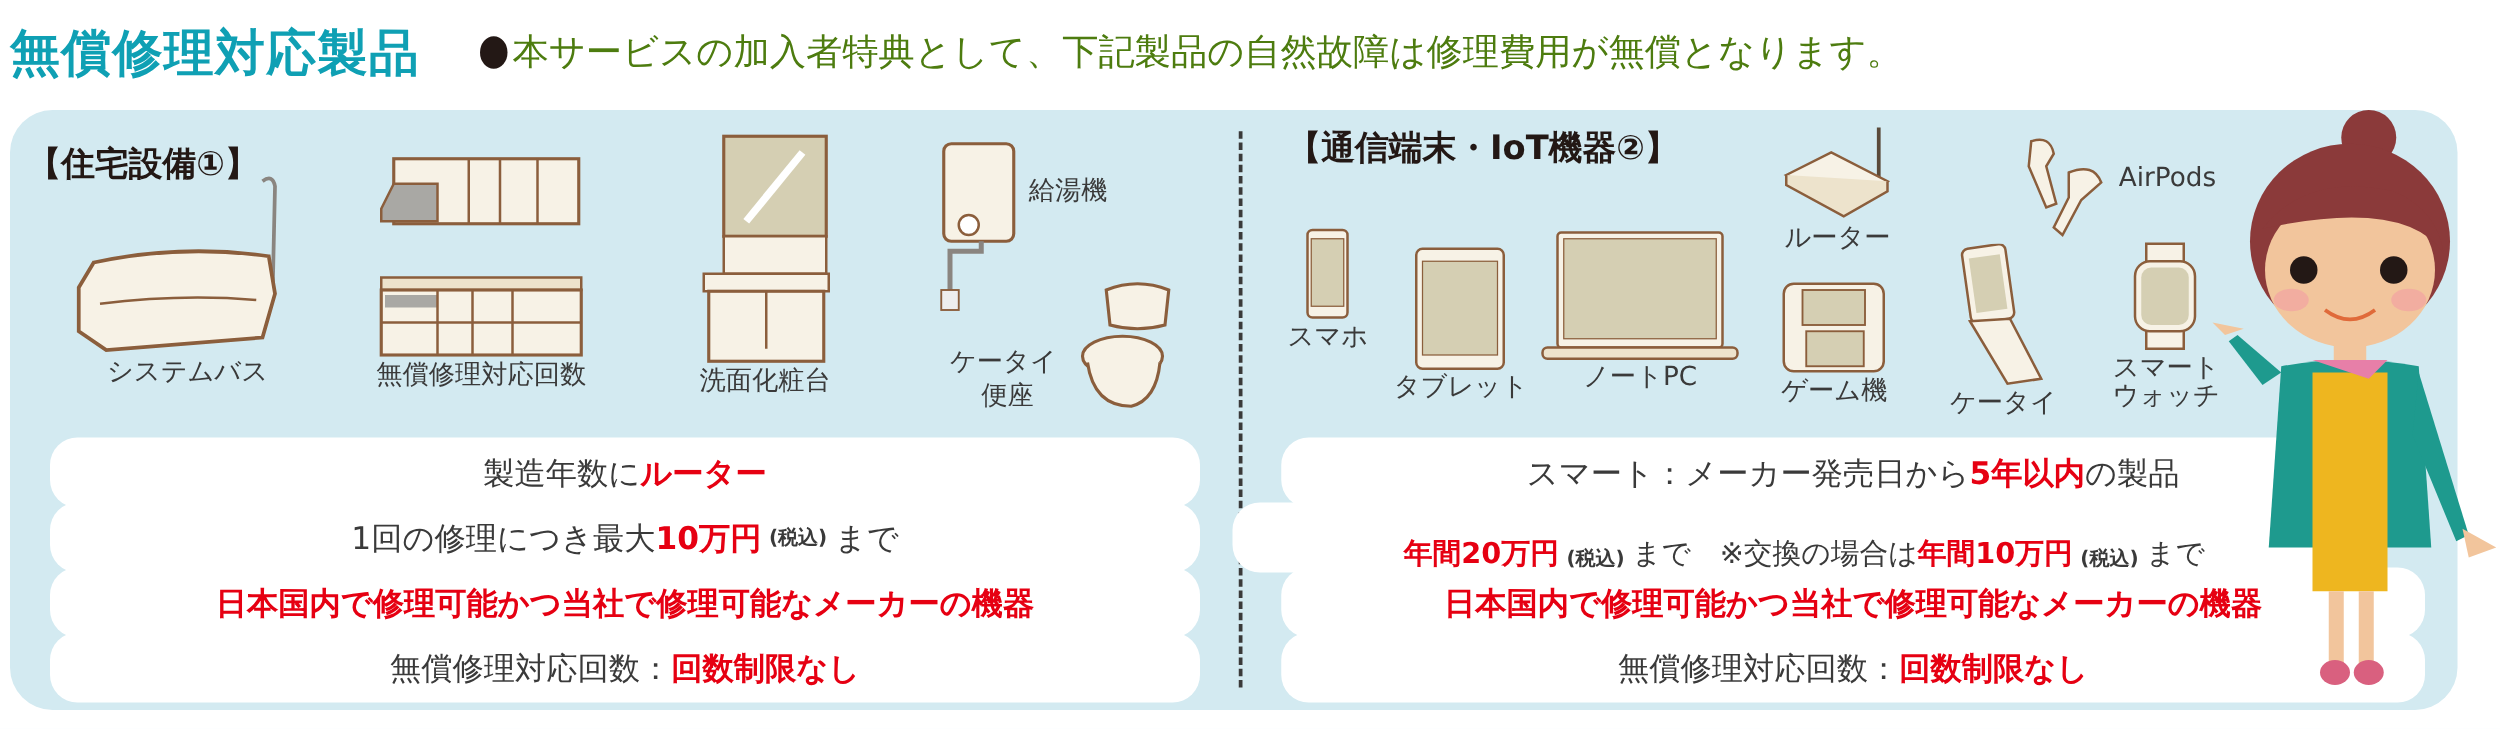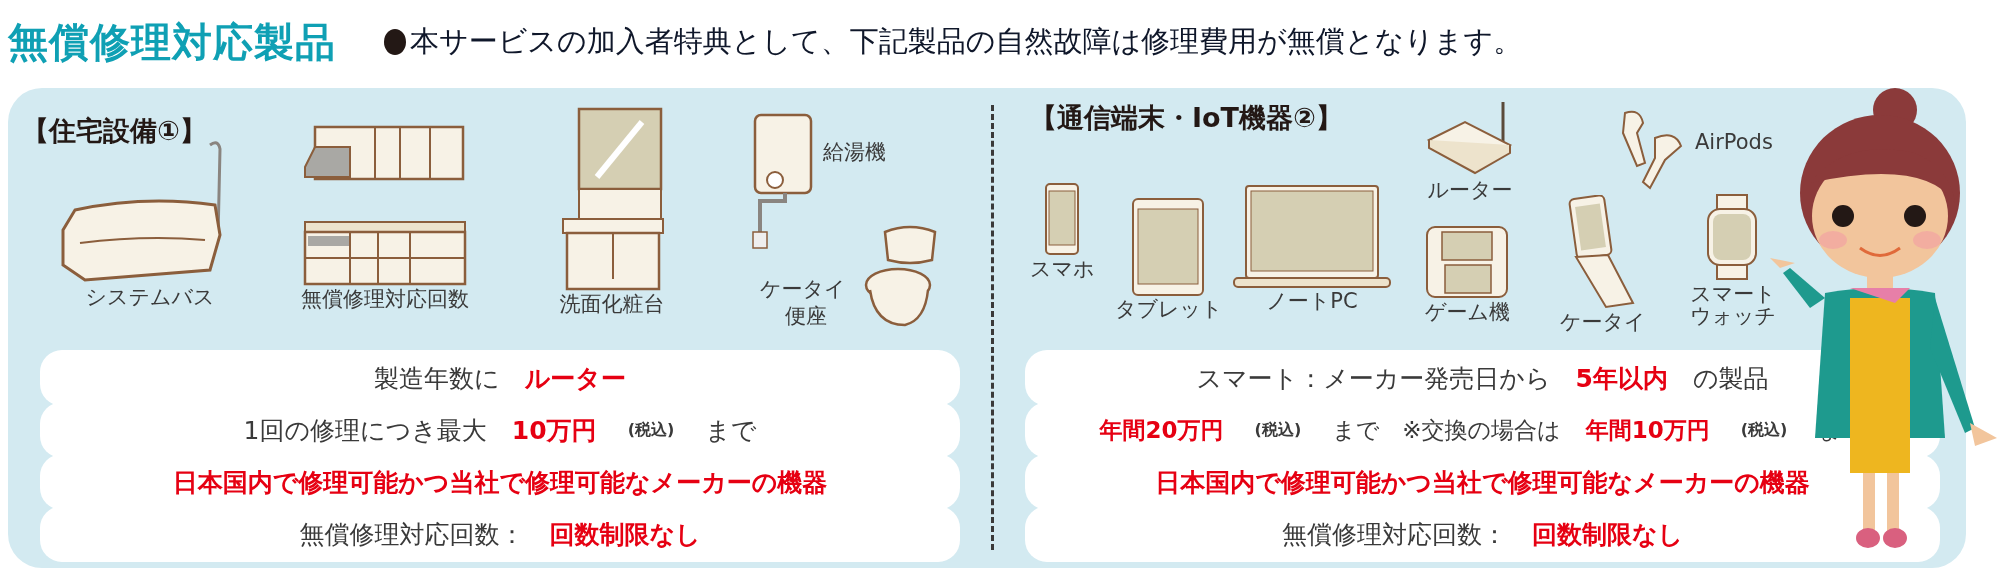--- a/index.html
+++ b/index.html
@@ -1,33 +1,33 @@
 <!DOCTYPE html>
 <html><head>
 <meta charset="utf-8">
 <style>
   * { box-sizing: border-box; margin: 0; padding: 0; }
   html, body { width: 2000px; height: 583px; background: #ffffff; overflow: hidden; }
   body { font-family: "DejaVu Sans", "Liberation Sans", sans-serif; color: #3a3a3a; position: relative; }
 
   .header { position: absolute; left: 8px; top: 6px; height: 72px; display: flex; align-items: center; }
   .page-title { font-size: 40px; font-weight: bold; color: #0fa0b4; letter-spacing: 1px; }
-  .header-note { margin-left: 48px; font-size: 29px; color: #0f172a; display: flex; align-items: center; }
+  .header-note { margin-left: 48px; font-size: 29px; color: #4d7c0f; display: flex; align-items: center; }
   .bullet { display: inline-block; width: 22px; height: 26px; border-radius: 50%; background: #231815; margin-right: 4px; }
 
   .panel { position: absolute; left: 8px; top: 88px; width: 1958px; height: 480px; background: #d3eaf1; border-radius: 34px; }
   .divider { position: absolute; left: 991px; top: 105px; height: 445px; border-left: 3px dashed #3a3a3a; }
 
   .section-title { position: absolute; font-size: 27px; font-weight: bold; color: #231815; }
 
   .item { position: absolute; display: flex; flex-direction: column; align-items: center; }
   .item-label { font-size: 21px; color: #3a3a3a; text-align: center; line-height: 1.2; white-space: nowrap; }
   .illus { display: block; }
 
-  .pill { position: absolute; height: 56px; background: #ffffff; border-radius: 22px; display: flex; align-items: center; justify-content: center; font-size: 25px; color: #3a3a3a; white-space: nowrap; gap: 25px; }
+  .pill { position: absolute; height: 56px; background: #ffffff; border-radius: 22px; display: flex; align-items: center; justify-content: center; font-size: 25px; color: #3a3a3a; white-space: nowrap; }
   .red { color: #e60012; font-weight: bold; }
   .small { font-size: 16px; margin: 0 6px; font-weight: bold; }
 
   .character { position: absolute; left: 1765px; top: 88px; }
 </style>
 </head>
 <body>
 
 <div class="header">
   <div class="page-title">無償修理対応製品</div>
@@ -191,21 +191,21 @@
   </svg>
   <div class="item-label" style="line-height:1.05;">スマート</div>
   <div class="item-label" style="line-height:1.05;">ウォッチ</div>
 </div>
 
 <div class="pill" style="left:1025px; top:350px; width:915px;">
   <span>スマート：メーカー発売日から</span>
     <span class="red">5年以内</span>
     <span>の製品</span>
 </div>
-<div class="pill" style="left:1025px; top:402px; width:915px; font-size:23px;">
+<div class="pill" style="left:986px; top:402px; width:915px; font-size:23px;align-items:flex-end;">
   <span class="red">年間20万円</span>
     <span class="small">(税込)</span>
     <span>まで　※交換の場合は</span>
     <span class="red">年間10万円</span>
     <span class="small">(税込)</span>
     <span>まで</span>
 </div>
 <div class="pill" style="left:1025px; top:454px; width:915px;">
   <span class="red">日本国内で修理可能かつ当社で修理可能なメーカーの機器</span>
 </div>

